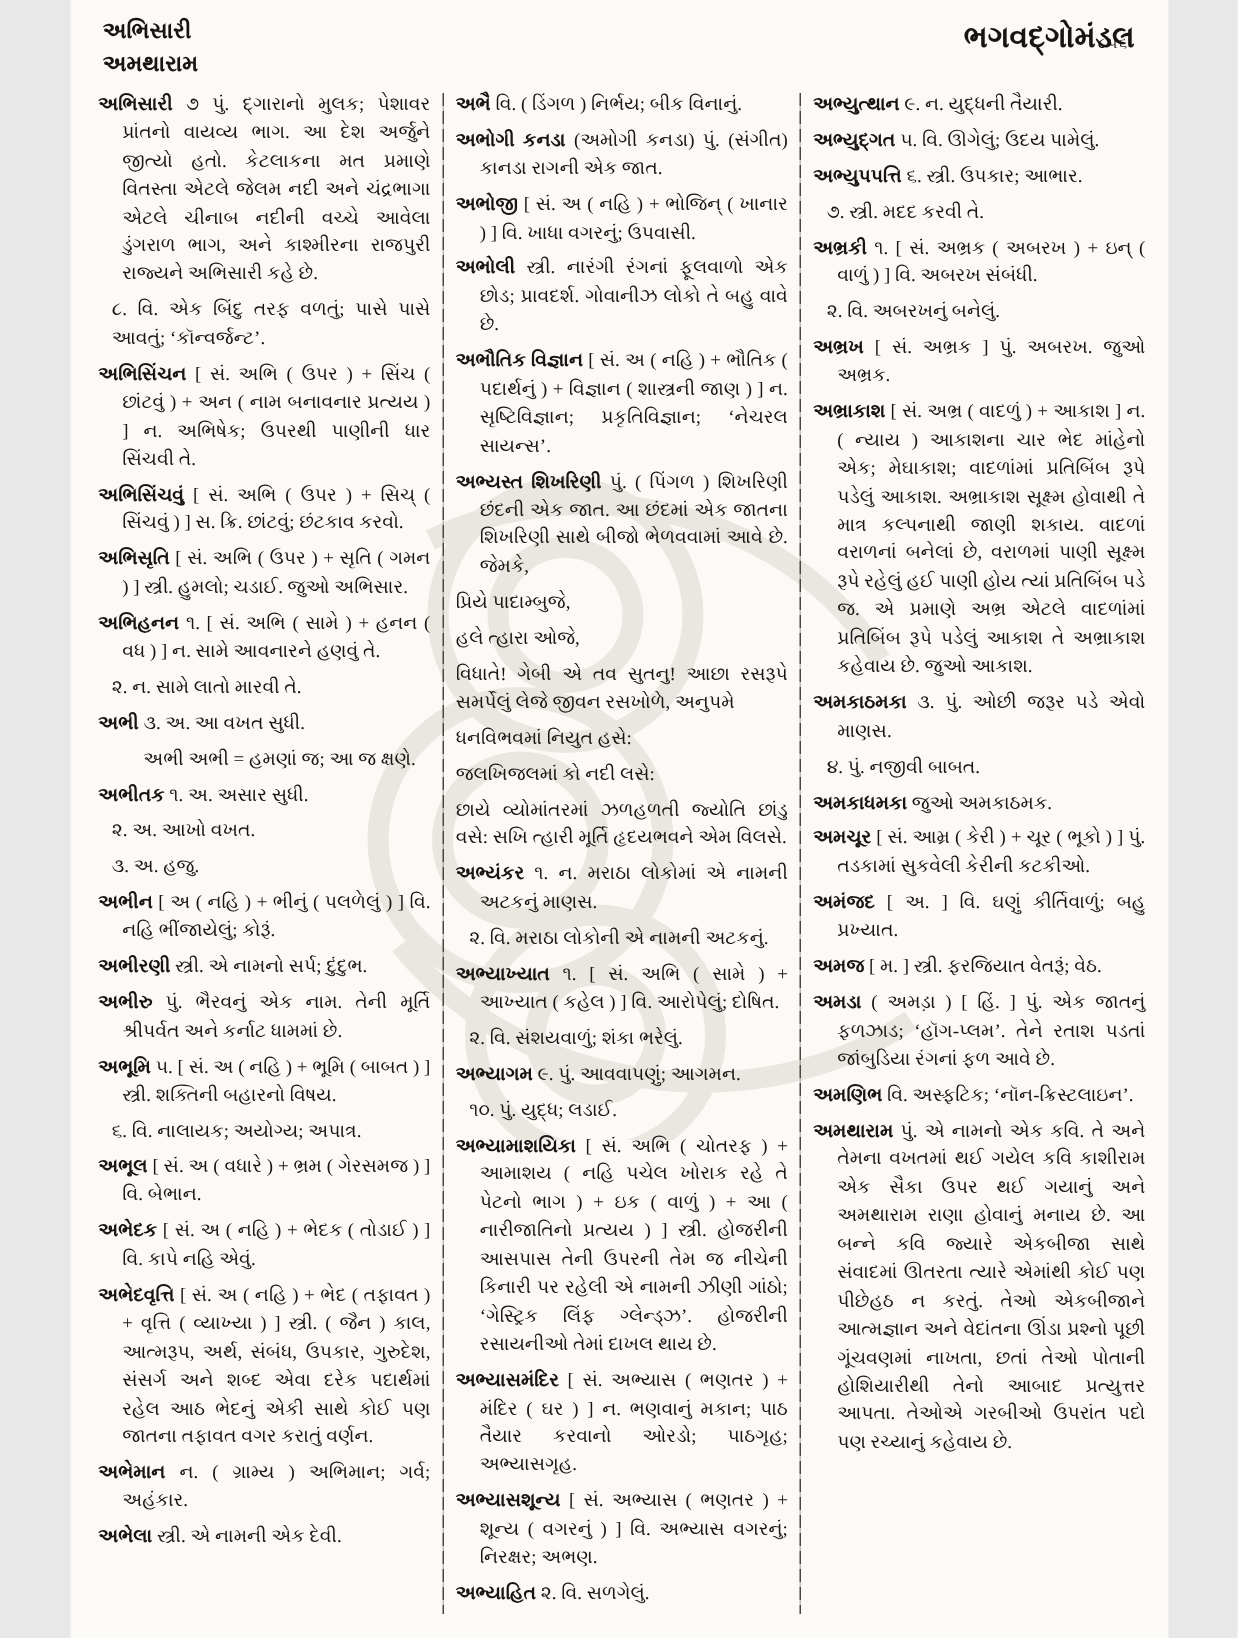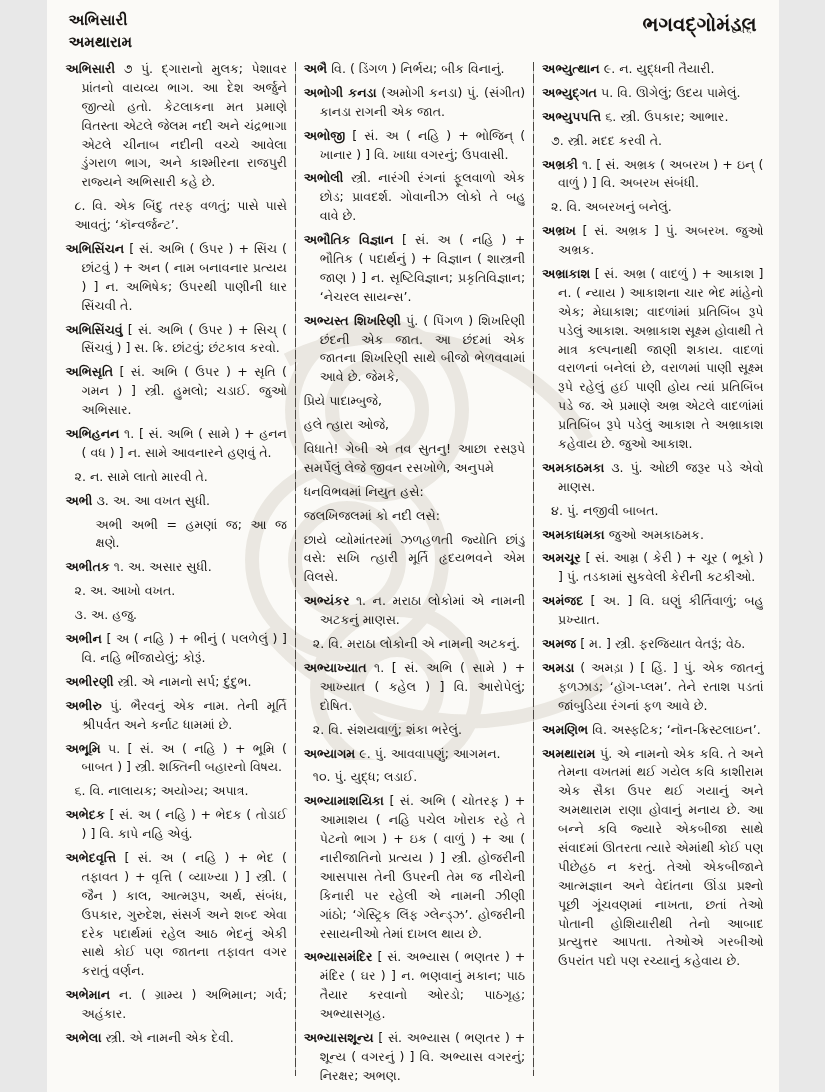--- a/index.html
+++ b/index.html
@@ -15,21 +15,21 @@
   }
   
   .hdr{position:absolute; top:10px; left:22px; right:22px; height:48px;}
   .hdr .guide{position:absolute; left:0; top:0; font-weight:bold; font-size:15px; line-height:1.45;}
   .hdr .title{position:absolute; left:0; right:0; top:2px; text-align:right; font-weight:bold; font-size:20px;}
   .hdr .pageno{position:absolute; right:4px; top:14px; font-size:10px; letter-spacing:1px;}
   
   .wm{position:absolute; left:180px; top:300px; width:460px; height:460px; opacity:.9; pointer-events:none;}
   
   .cols{position:absolute; top:60px; left:12px; right:8px; bottom:6px; display:flex;}
-  .col{width:253px; padding:0 7px; font-size:12.6px; line-height:1.5; text-align:justify; overflow:hidden;}
+  .col{width:253px; padding:0 7px; font-size:12.6px; line-height:1.5; text-align:justify; overflow:hidden;font-family:Liberation Serif, serif;}
   .divider{width:1px; margin:2px 1px 10px 1px;
     background:repeating-linear-gradient(to bottom, var(--divider) 0 9px, rgba(0,0,0,.25) 9px 12px);}
   .para{margin:0 0 5px 0;}
   .entry{padding-left:16px; text-indent:-16px;}
   .sub{padding-left:9px;}
   .indent2{padding-left:30px;}
   .verse{padding-left:0;}
   .plain{}
   .headword{font-weight:bold;}
 </style>
@@ -72,20 +72,21 @@
         <p class="para entry"><span class="headword">અભી</span> <span>૩. અ. આ વખત સુધી.</span></p>
         <p class="para indent2"><span>અભી અભી = હમણાં જ; આ જ ક્ષણે.</span></p>
         <p class="para entry"><span class="headword">અભીતક</span> <span>૧. અ. અસાર સુધી.</span></p>
         <p class="para sub"><span>૨. અ. આખો વખત.</span></p>
         <p class="para sub"><span>૩. અ. હજુ.</span></p>
         <p class="para entry"><span class="headword">અભીન</span> <span>[ અ ( નહિ ) + ભીનું ( પલળેલું ) ] વિ. નહિ ભીંજાયેલું; કોરૂં.</span></p>
         <p class="para entry"><span class="headword">અભીરણી</span> <span>સ્ત્રી. એ નામનો સર્પ; દુંદુભ.</span></p>
         <p class="para entry"><span class="headword">અભીરુ</span> <span>પું. ભૈરવનું એક નામ. તેની મૂર્તિ શ્રીપર્વત અને કર્નાટ ધામમાં છે.</span></p>
         <p class="para entry"><span class="headword">અભૂમિ</span> <span>૫. [ સં. અ ( નહિ ) + ભૂમિ ( બાબત ) ] સ્ત્રી. શક્તિની બહારનો વિષય.</span></p>
         <p class="para sub"><span>૬. વિ. નાલાયક; અયોગ્ય; અપાત્ર.</span></p>
+        <p class="para entry"><span class="headword">અભૂલ</span> <span>[ સં. અ ( વધારે ) + ભ્રમ ( ગેરસમજ ) ] વિ. બેભાન.</span></p>
         <p class="para entry"><span class="headword">અભેદક</span> <span>[ સં. અ ( નહિ ) + ભેદક ( તોડાઈ ) ] વિ. કાપે નહિ એવું.</span></p>
         <p class="para entry"><span class="headword">અભેદવૃત્તિ</span> <span>[ સં. અ ( નહિ ) + ભેદ ( તફાવત ) + વૃત્તિ ( વ્યાખ્યા ) ] સ્ત્રી. ( જૈન ) કાલ, આત્મરૂપ, અર્થ, સંબંધ, ઉપકાર, ગુરુદેશ, સંસર્ગ અને શબ્દ એવા દરેક પદાર્થમાં રહેલ આઠ ભેદનું એકી સાથે કોઈ પણ જાતના તફાવત વગર કરાતું વર્ણન.</span></p>
         <p class="para entry"><span class="headword">અભેમાન</span> <span>ન. ( ગ્રામ્ય ) અભિમાન; ગર્વ; અહંકાર.</span></p>
         <p class="para entry"><span class="headword">અભેલા</span> <span>સ્ત્રી. એ નામની એક દેવી.</span></p>
       </div>
       <div class="divider"></div>
       <div class="col">
         <p class="para entry"><span class="headword">અભૈ</span> <span>વિ. ( ડિંગળ ) નિર્ભય; બીક વિનાનું.</span></p>
         <p class="para entry"><span class="headword">અભોગી કનડા</span> <span>(અમોગી કનડા) પું. (સંગીત) કાનડા રાગની એક જાત.</span></p>
         <p class="para entry"><span class="headword">અભોજી</span> <span>[ સં. અ ( નહિ ) + ભોજિન્ ( ખાનાર ) ] વિ. ખાધા વગરનું; ઉપવાસી.</span></p>

